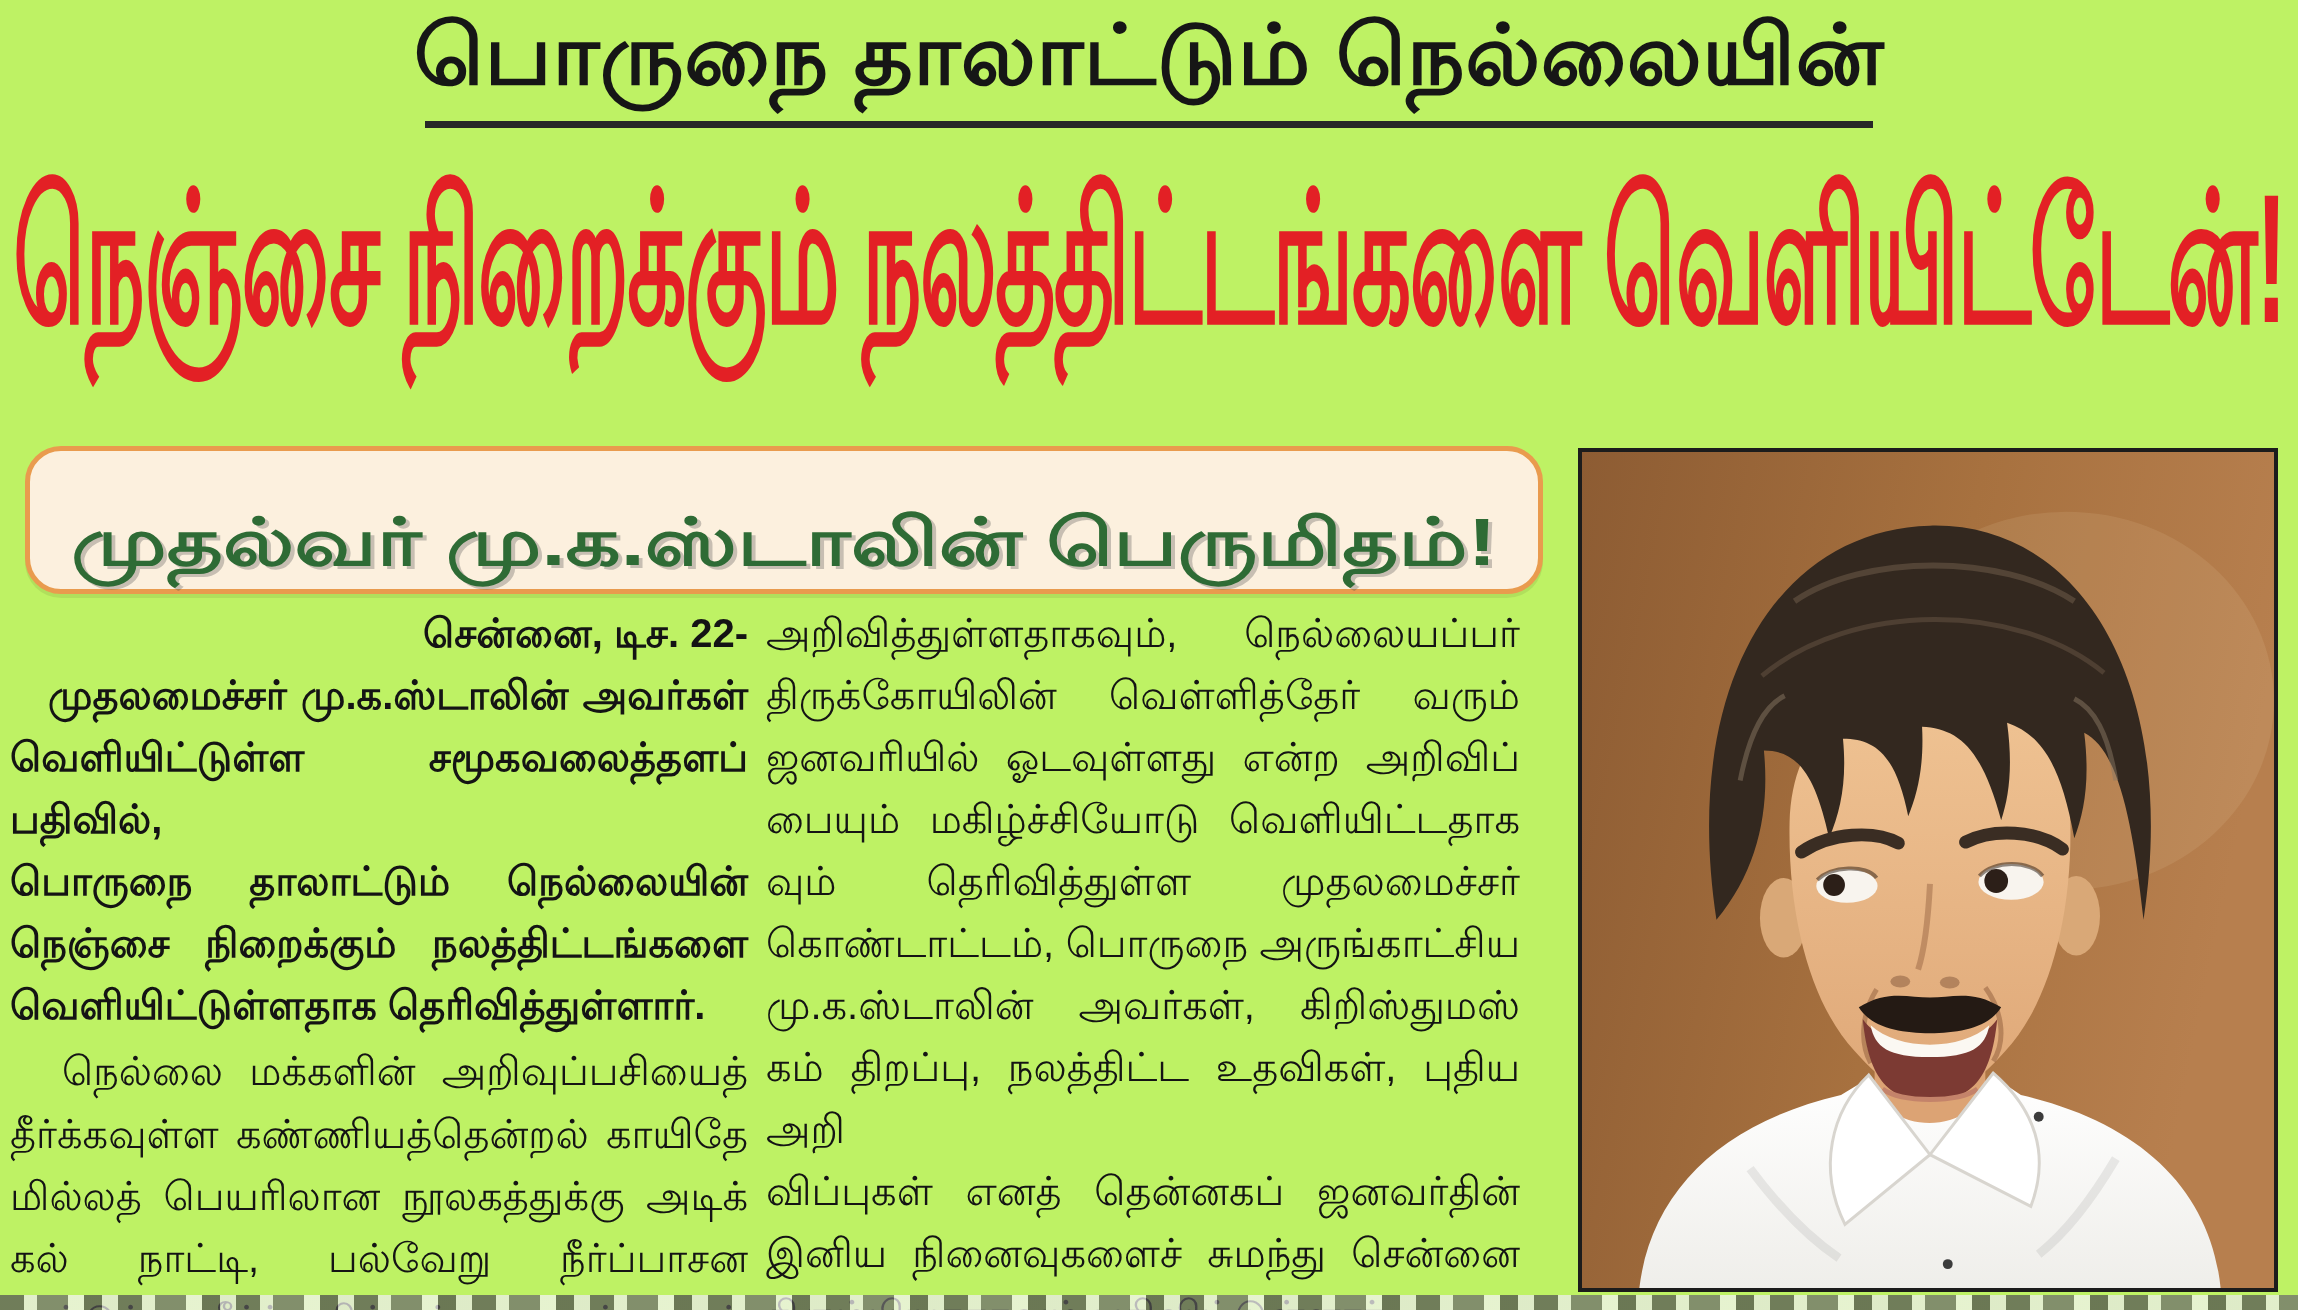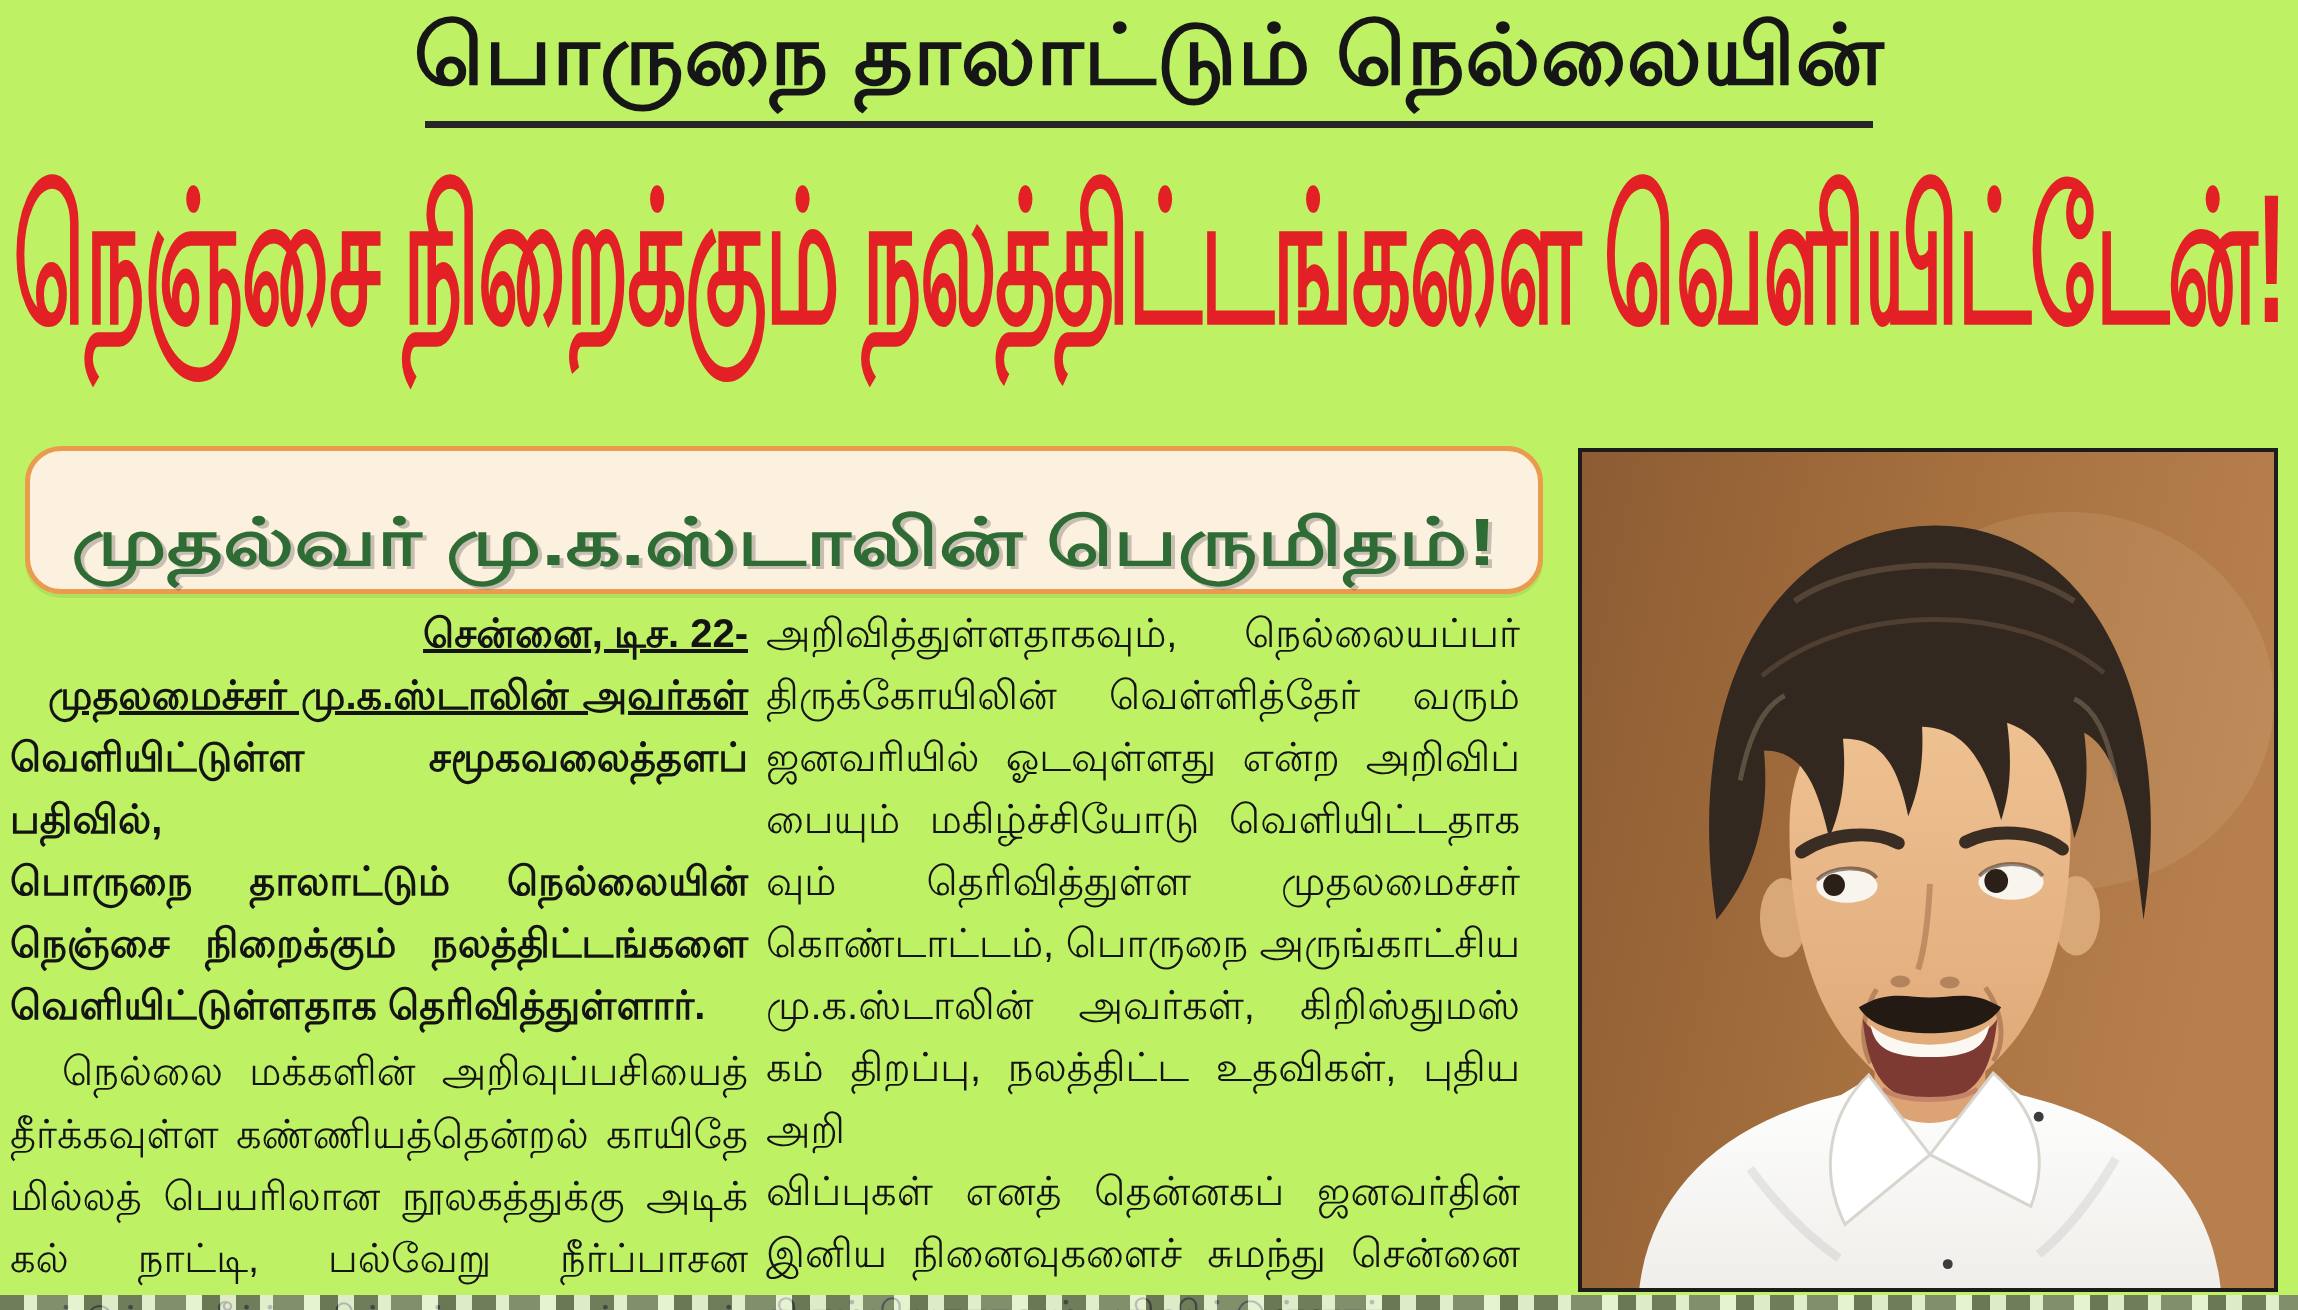--- a/index.html
+++ b/index.html
@@ -25,23 +25,23 @@
     box-shadow:0 4px 0 rgba(0,0,0,0.07);}
   .subhead{font-weight:bold;font-size:66px;white-space:nowrap;display:inline-block;
     transform-origin:center center;color:var(--subhead_green,#2e6b35);
     text-shadow:3px 3px 0 rgba(75,75,75,0.30);}
   
   .col{position:absolute;top:602px;font-size:40px;color:#141414;}
   .col1{left:10px;width:738px;}
   .col2{left:766px;width:754px;}
   .line{line-height:62px;text-align:justify;text-align-last:justify;}
   .line.b{font-weight:bold;}
-  .line.right{text-align:left;text-align-last:right;text-decoration:underline;}
+  .line.right{text-align:left;text-align-last:right;}
   .line.left{text-align-last:left;}
-  .indent1{text-indent:38px;text-decoration:underline;}
+  .indent1{text-indent:38px;}
   .indent2{text-indent:52px;}
   .gap{margin-top:5px;font-family:Liberation Serif, serif;}
   
   .photo-frame{position:absolute;left:1578px;top:448px;width:700px;height:844px;
     box-sizing:border-box;border:4px solid #1c1c1c;background:var(--photo_bg,#a7713f);overflow:hidden;}
   .photo-frame svg{display:block;width:100%;height:100%;}
   
   .cutoff{position:absolute;left:0;top:1295px;width:2298px;height:15px;overflow:hidden;opacity:0.75;
     background:repeating-linear-gradient(90deg,
       #565656 0 24px,#ededed 24px 37px,#6e6e6e 37px 68px,#f3f3f3 68px 84px,

